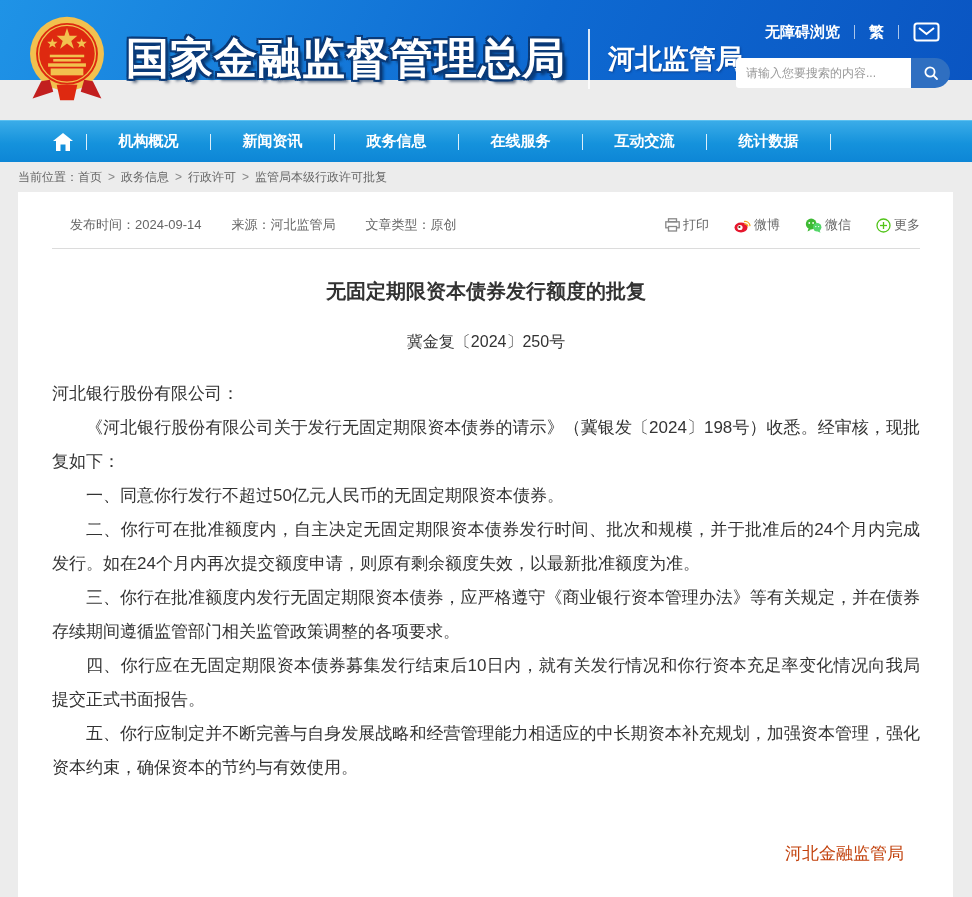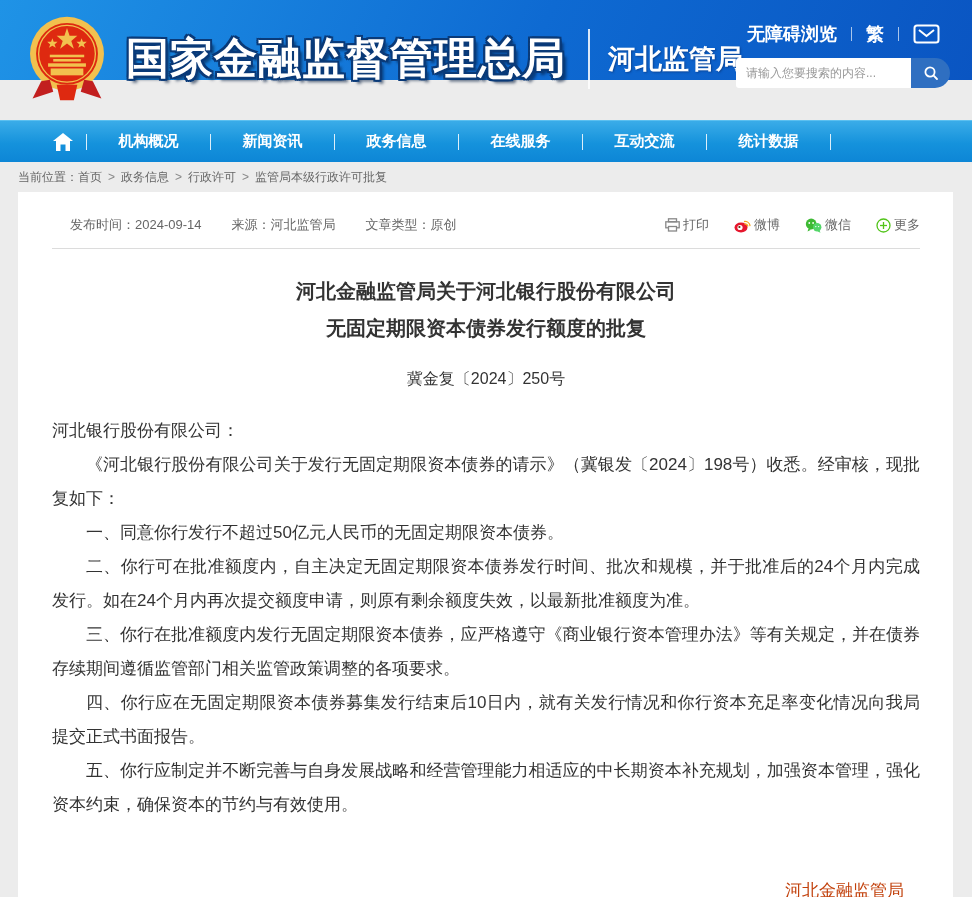--- a/index.html
+++ b/index.html
@@ -19,21 +19,21 @@
                 2px 2px 0 #0a3a78,-2px -2px 0 #0a3a78,2px -2px 0 #0a3a78,-2px 2px 0 #0a3a78,
                 4px 4px 3px rgba(4,26,62,.6);
     white-space:nowrap;
   }
   .title-divider { width:2px; height:60px; background:rgba(255,255,255,.85); margin:0 18px 0 22px; }
   .bureau-title {
     font-size:27px; font-weight:bold; color:#fff; white-space:nowrap;
     text-shadow:1px 1px 2px rgba(8,40,100,.55);
   }
   .topbar { position:absolute; right:32px; top:22px; display:flex; align-items:center; }
-  .topbar-link { color:#fff; font-size:18px; font-weight:bold; white-space:nowrap; cursor:pointer; }
+  .topbar-link { color:#fff; font-size:15px; font-weight:bold; white-space:nowrap; cursor:pointer; }
   .topbar-sep { width:1px; height:14px; background:rgba(255,255,255,.65); margin:0 14px; }
   .mail-btn { display:flex; align-items:center; cursor:pointer; }
 
   .searchbar { position:absolute; right:22px; top:58px; width:214px; height:30px; display:flex; }
   .search-input {
     flex:1; height:30px; border:none; outline:none; background:#fff;
     border-radius:3px 0 0 3px; padding:0 10px; font-size:12px; color:#333;
     font-family:"Liberation Sans", sans-serif;
   }
   .search-input::placeholder { color:#999; }
@@ -223,21 +223,20 @@
             <circle cx="7.5" cy="7.5" r="6.5" fill="none" stroke="#52c41a" stroke-width="1.3"></circle>
             <line x1="7.5" y1="4" x2="7.5" y2="11" stroke="#52c41a" stroke-width="1.3"></line>
             <line x1="4" y1="7.5" x2="11" y2="7.5" stroke="#52c41a" stroke-width="1.3"></line>
           </svg>
           <span>更多</span>
         </span>
       </div>
     </div>
 
     <div class="article-title">
-      <div>河北金融监管局关于河北银行股份有限公司</div>
       <div>无固定期限资本债券发行额度的批复</div>
     </div>
 
     <div class="doc-number">冀金复〔2024〕250号</div>
 
     <div class="article-body">
       <p>河北银行股份有限公司：</p>
       <p class="indent">《河北银行股份有限公司关于发行无固定期限资本债券的请示》（冀银发〔2024〕198号）收悉。经审核，现批复如下：</p>
       <p class="indent">一、同意你行发行不超过50亿元人民币的无固定期限资本债券。</p>
       <p class="indent">二、你行可在批准额度内，自主决定无固定期限资本债券发行时间、批次和规模，并于批准后的24个月内完成发行。如在24个月内再次提交额度申请，则原有剩余额度失效，以最新批准额度为准。</p>

